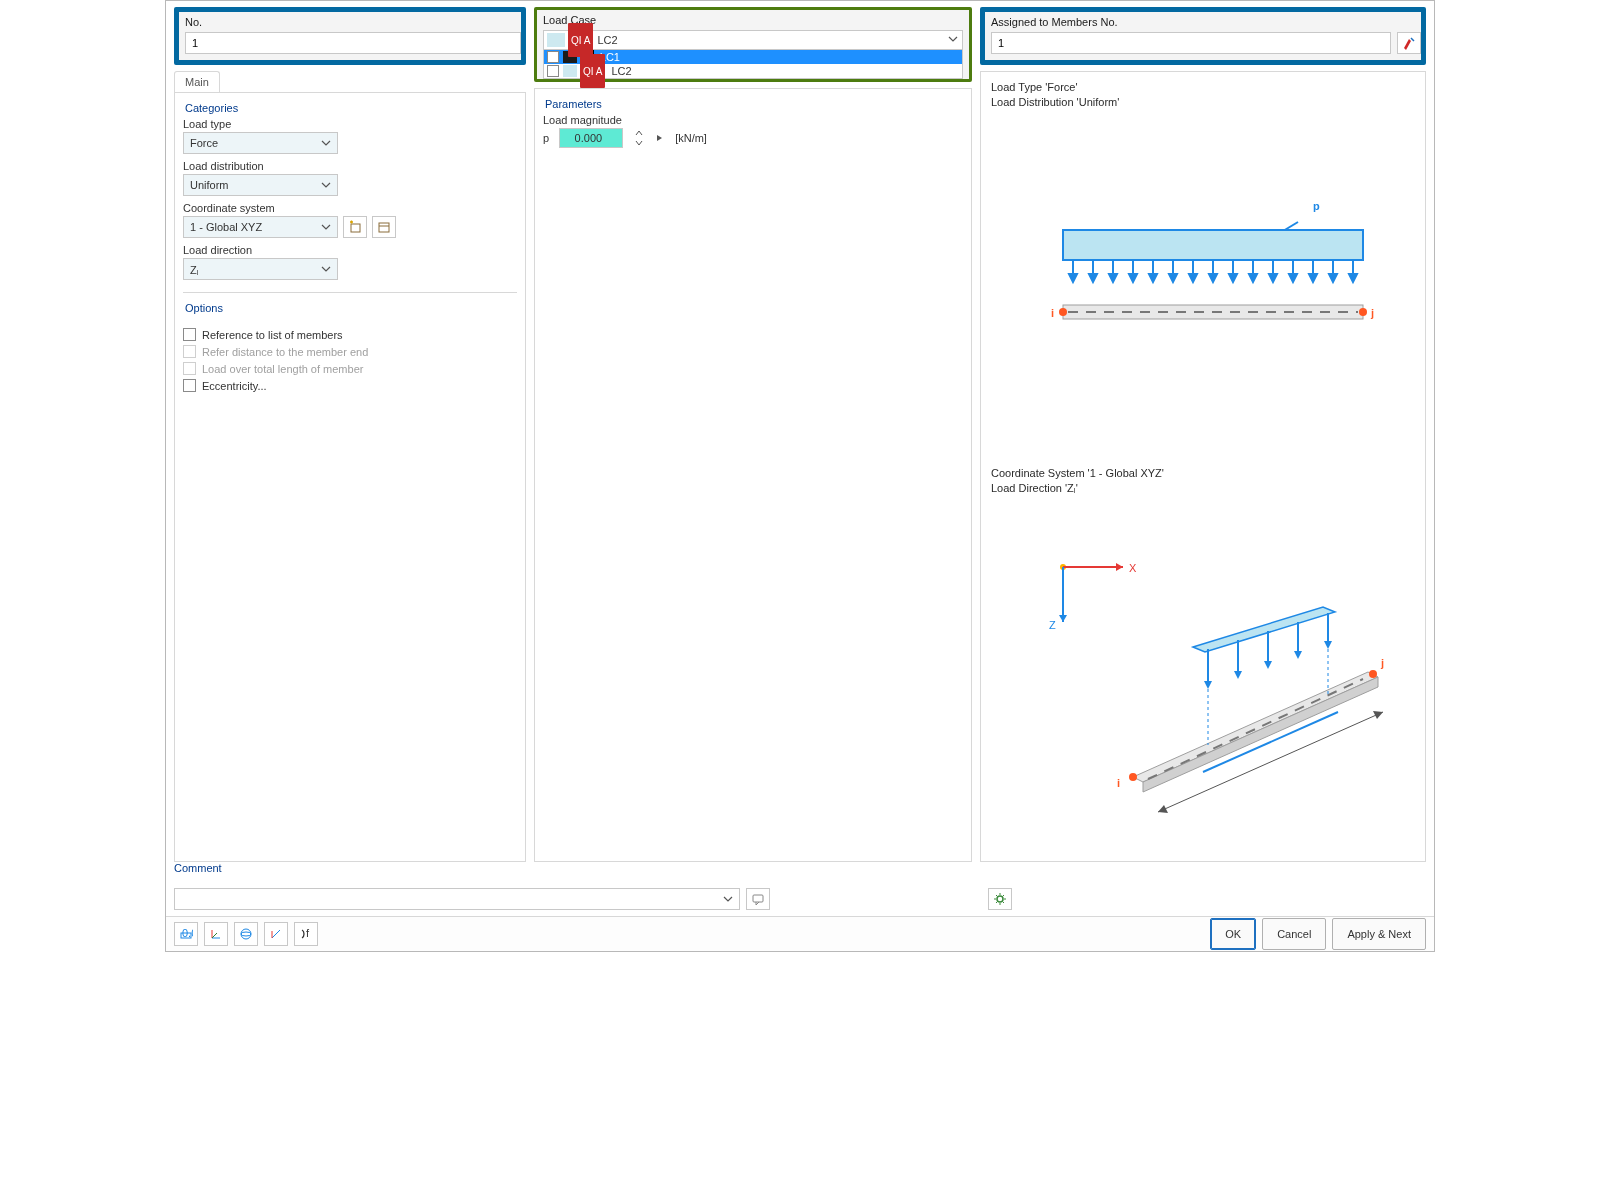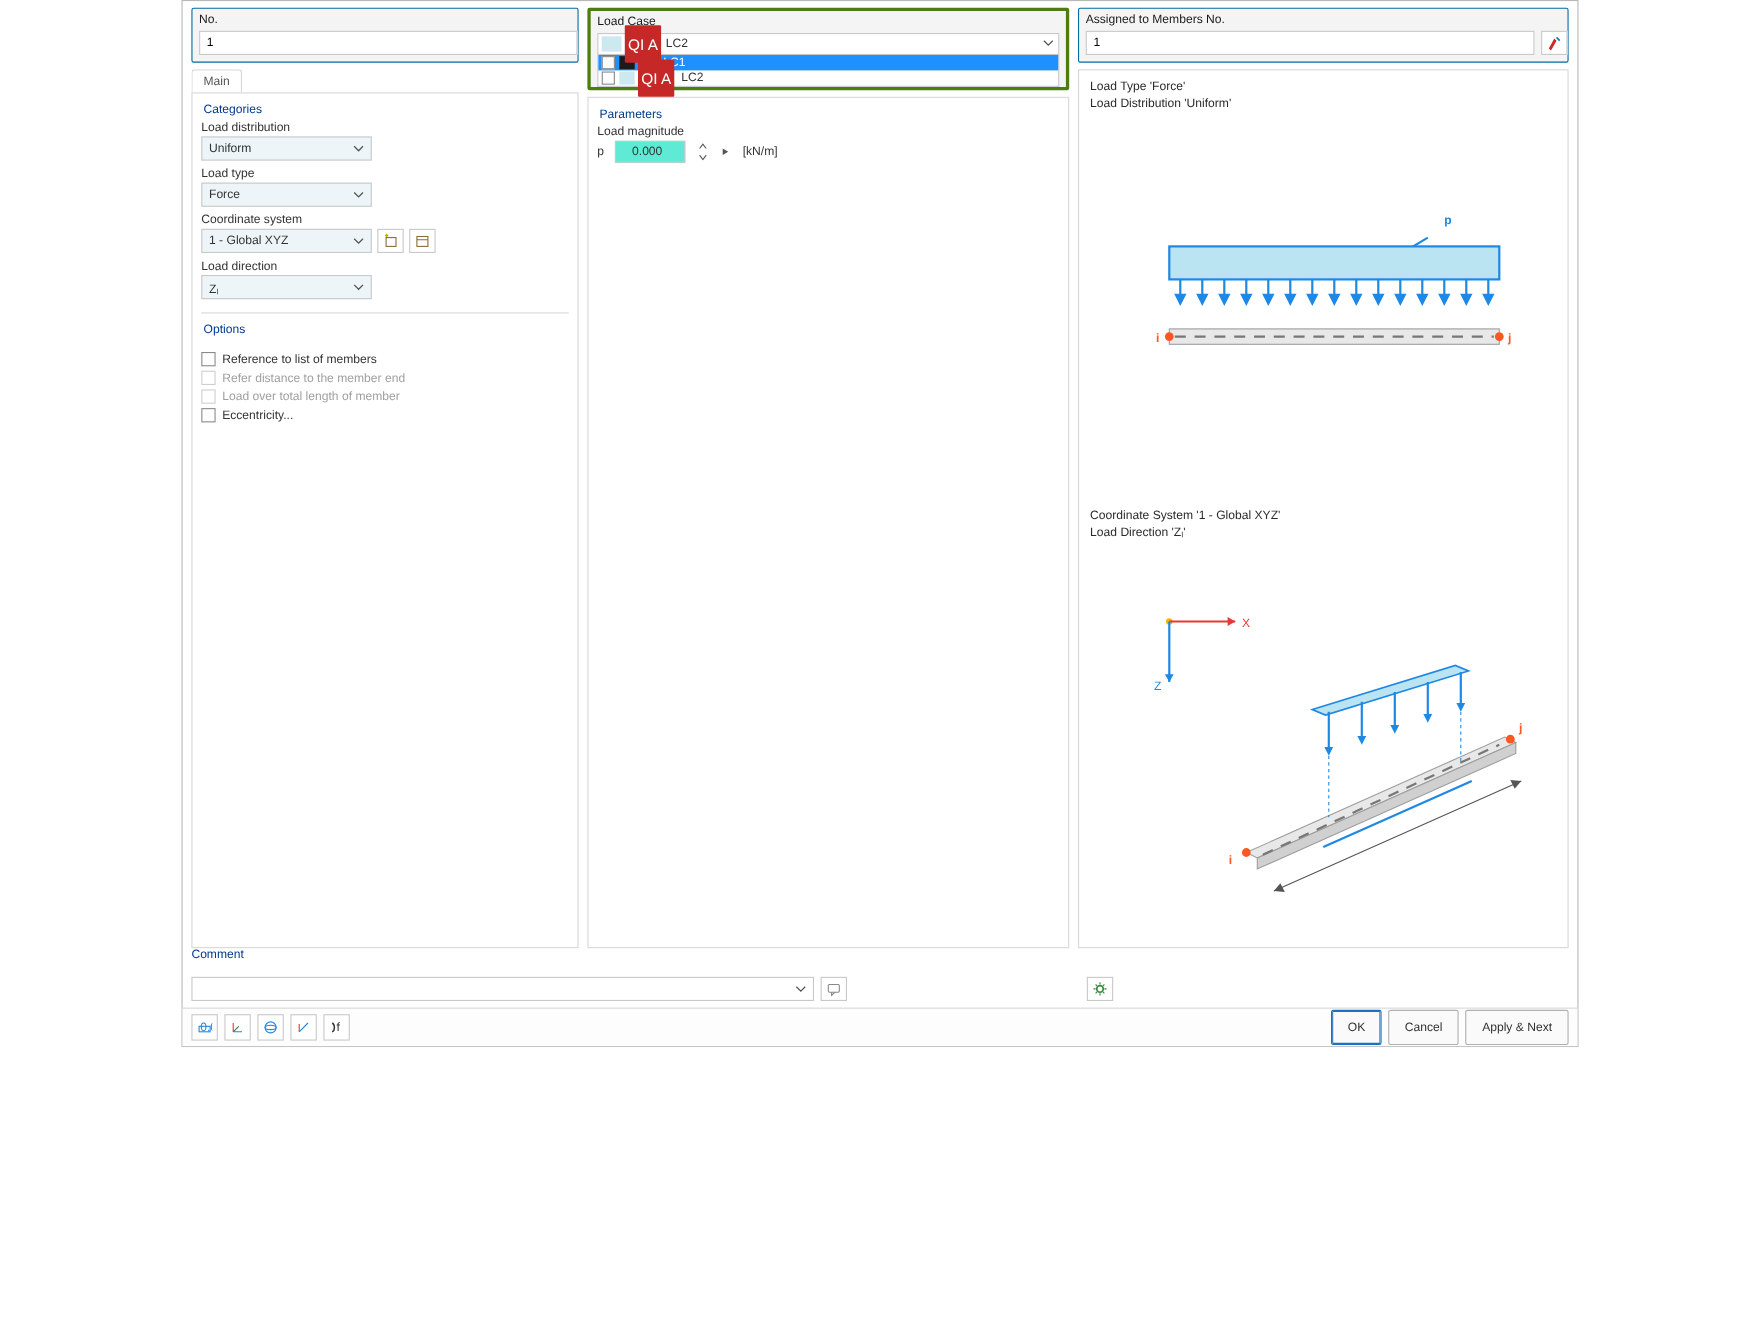--- a/index.html
+++ b/index.html
@@ -8,30 +8,30 @@
 .titlebar .appicon { width: 16px; height: 16px; margin-right: 6px; }
 .titlebar .title { flex: 1; font-size: 12px; color: #222; }
 .winbtns { display: flex; height: 100%; }
 .winbtn { width: 45px; display:flex; align-items:center; justify-content:center; }
 .winbtn svg { width: 10px; height: 10px; }
 .content { display:flex; height: calc(100% - 29px - 36px); padding: 6px 8px 0 8px; gap:8px; }
 .col { display:flex; flex-direction:column; }
 .col.left { width: 352px; }
 .col.mid  { width: 438px; }
 .col.right{ flex:1; }
-.header-row { display:flex; flex-direction:column; background:#f4f4f4; border:1px solid #0369a1; border-radius:2px; padding:4px 0 6px 6px; margin-bottom:6px; }
+.header-row { display:flex; flex-direction:column; background:#f4f4f4; border:5px solid #0369a1; border-radius:2px; padding:4px 0 6px 6px; margin-bottom:6px; }
 .header-row .lbl { color:#1a1a1a; margin-bottom:4px; }
 .field-input { background:#fff; border:1px solid #c8c8c8; height:22px; padding:2px 6px; display:flex; align-items:center; width:100%; }
 .field-input input { border:none; outline:none; width:100%; font-size:11px; }
 .load-case-wrap { border:3px solid #4d7c0f; border-radius:2px; margin-bottom:6px; background:#f4f4f4; position:relative; }
 .load-case-inner { padding:4px 6px 0 6px; }
 .load-case-inner .lbl { color:#1a1a1a; margin-bottom:4px; display:block; }
 .lc-combo { background:#fff; border:1px solid #c8c8c8; height:20px; display:flex; align-items:center; padding-left:3px; position:relative; }
 .lc-combo .chev { position:absolute; right:4px; top:4px; }
-.lc-tag { color:#fff; padding:17px 3px; font-size:14px; height:12px; display:inline-flex; align-items:center; margin-right:4px; border-radius:1px; }
+.lc-tag { color:#fff; padding:17px 3px; font-size:10px; height:12px; display:inline-flex; align-items:center; margin-right:4px; border-radius:1px; }
 .tag-qia { background:#c62828; }
 .tag-g { background:#000; }
 .lc-combo .prefill { width:18px; height:14px; background:#cde9f0; margin-right:3px; }
 .lc-listwrap { background:#fff; border:1px solid #c8c8c8; border-top:none; }
 .lc-row { display:flex; align-items:center; height:14px; padding-left:3px; }
 .lc-row.hl { background:#1e90ff; color:#fff; }
 .lc-row .chk { width:12px; height:12px; border:1px solid #888; background:#fff; margin-right:4px; }
 .lc-row .swatch { width:14px; height:12px; margin-right:3px; }
 .lc-row .swatch.s1 { background:#1b1b1b; }
 .lc-row .swatch.s2 { background:#cde9f0; }
@@ -92,33 +92,33 @@
         </div>
       </div>
 
       <div class="tabs">
         <div class="tab">Main</div>
       </div>
       <div class="tabcontent">
         <div class="section-title">Categories</div>
 
         <div class="form-row">
+          <span class="form-lbl">Load type</span>
+          <div class="select">
+            <span>Force</span>
+            <svg class="chev" width="10" height="8" viewBox="0 0 10 8">
+                <path class="chev-path" d="M1 2 L5 6 L9 2"></path>
+              </svg>
+          </div>
+        </div>
+
+        <div class="form-row">
           <span class="form-lbl">Load distribution</span>
           <div class="select">
             <span>Uniform</span>
-            <svg class="chev" width="10" height="8" viewBox="0 0 10 8">
-                <path class="chev-path" d="M1 2 L5 6 L9 2"></path>
-              </svg>
-          </div>
-        </div>
-
-        <div class="form-row">
-          <span class="form-lbl">Load type</span>
-          <div class="select">
-            <span>Force</span>
             <svg class="chev" width="10" height="8" viewBox="0 0 10 8">
                 <path class="chev-path" d="M1 2 L5 6 L9 2"></path>
               </svg>
           </div>
         </div>
 
         <div class="form-row">
           <span class="form-lbl">Coordinate system</span>
           <div class="sel-row-inline">
             <div class="select">

